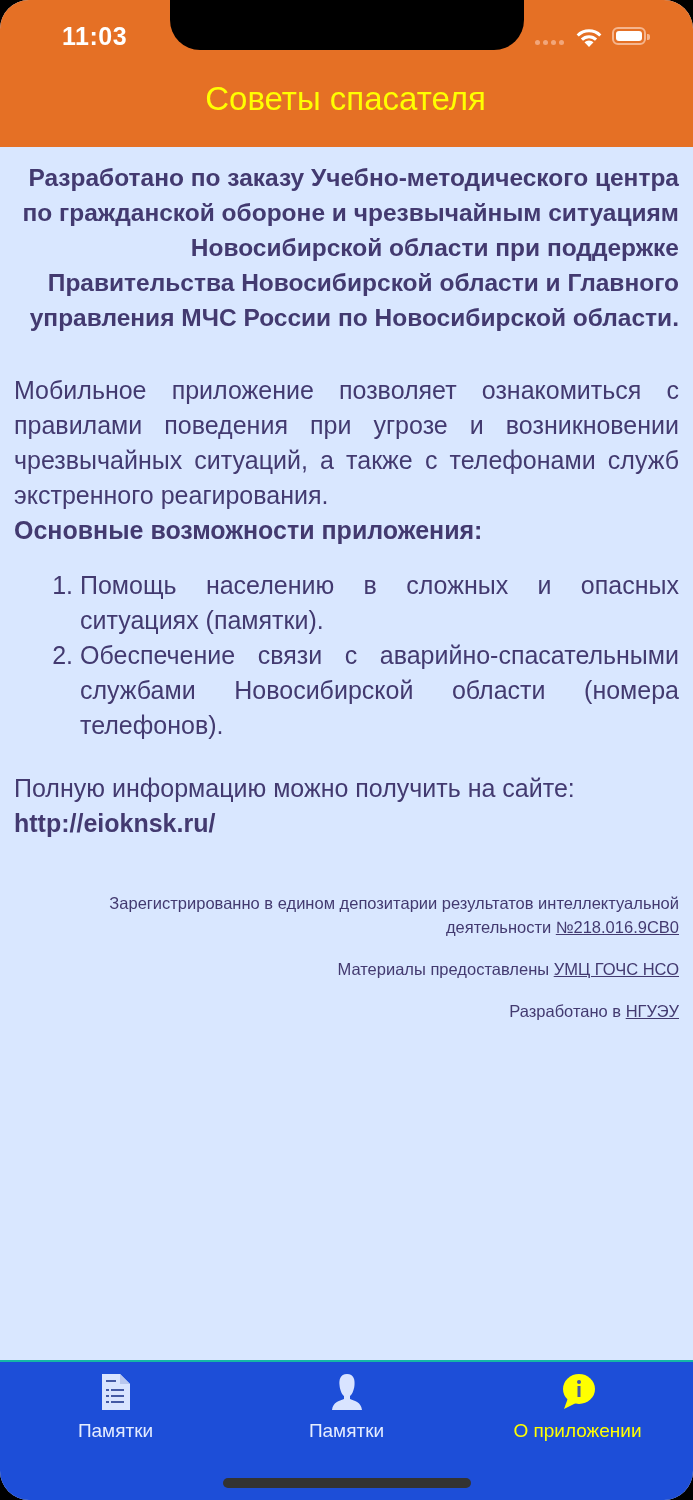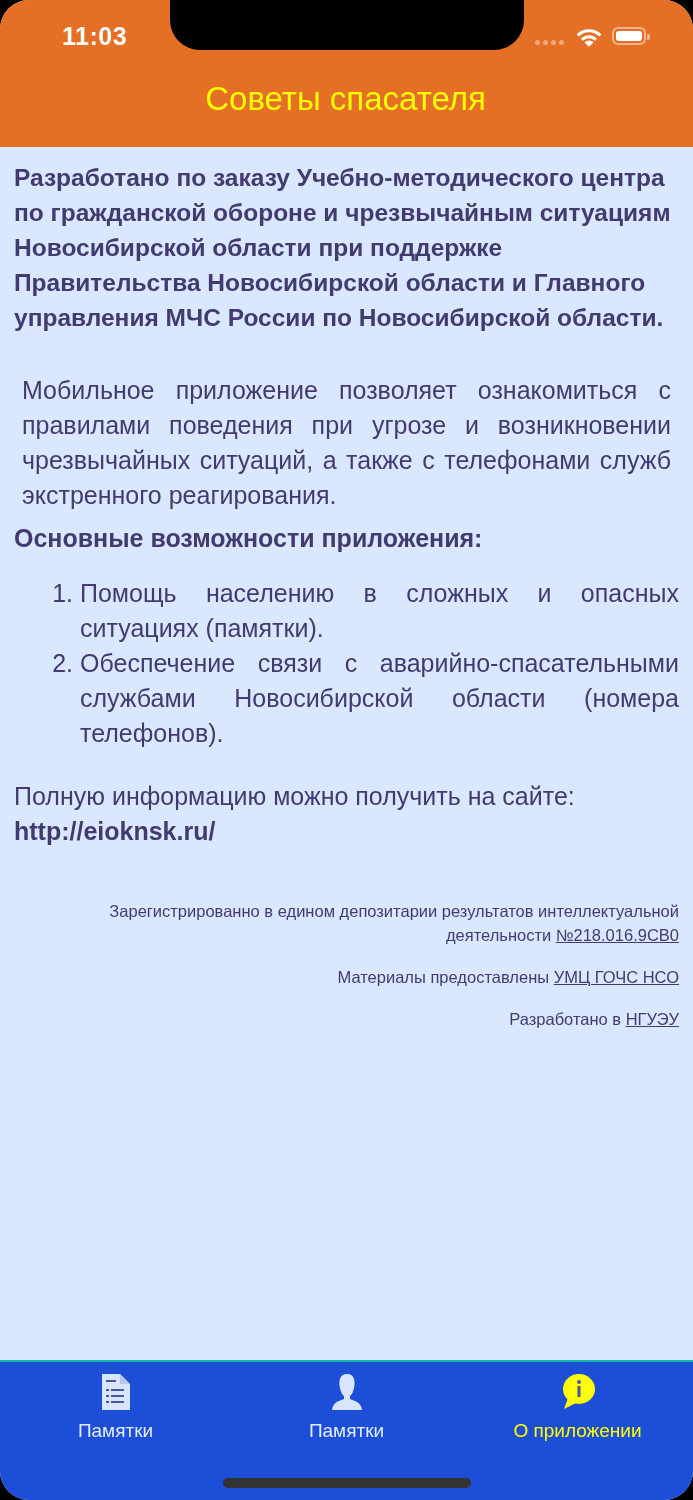--- a/index.html
+++ b/index.html
@@ -10,22 +10,22 @@
   .time { position:absolute; left:62px; top:22px; font-size:25px; font-weight:bold; color:#fff; letter-spacing:0.5px; }
   .signal { position:absolute; left:535px; top:40px; display:flex; gap:3px; }
   .signal span { width:5px; height:5px; border-radius:50%; background:#F2A67A; }
   .wifi { position:absolute; left:574px; top:26px; width:30px; height:22px; }
   .battery { position:absolute; left:612px; top:27px; width:34px; height:18px; border:2px solid #F5B58E; border-radius:6px; box-sizing:border-box; }
   .battery::before { content:""; position:absolute; left:2px; top:2px; right:2px; bottom:2px; background:#fff; border-radius:3px; }
   .battery::after { content:""; position:absolute; right:-6px; top:5px; width:3px; height:6px; background:#F5B58E; border-radius:0 2px 2px 0; }
   .app-title { position:absolute; left:0; width:691px; top:80px; text-align:center; font-size:33px; color:#FFFF00; }
   .app-sub { position:absolute; left:0; width:693px; top:114px; text-align:center; font-size:24px; color:#FFFF00; }
   .content { position:absolute; left:14px; right:14px; top:160px; color:#433A70; }
-  .intro { text-align:left; font-weight:bold; font-size:24.5px; line-height:35px; margin:0 0 38px 0; }
-  .para { font-size:25px; line-height:35px; text-align:justify; margin:8px; }
+  .intro { text-align:right; font-weight:bold; font-size:24.5px; line-height:35px; margin:0 0 38px 0; }
+  .para { font-size:25px; line-height:35px; text-align:justify; margin:0; }
   .para-bold { font-weight:bold; font-size:25px; line-height:35px; margin:0; }
   ol { margin:20px 0 0 0; padding-left:66px; font-size:25px; line-height:35px; text-align:justify; }
   ol li { padding-left:0; }
   .info { margin-top:28px; font-size:25px; line-height:35px; text-align:justify; }
   .info-url { font-weight:bold; }
   .footer-notes { margin-top:50px; text-align:right; font-size:16.5px; line-height:24px; }
   .footer-notes p { margin:0 0 18px 0; }
   .footer-notes a { color:#433A70; text-decoration:underline; }
   .tabbar { position:absolute; left:0; top:1360px; width:693px; height:140px; background:#1d4ed8; border-top:2px solid #14b8a6; }
   .tab { position:absolute; top:0; width:231px; height:90px; text-align:center; }

